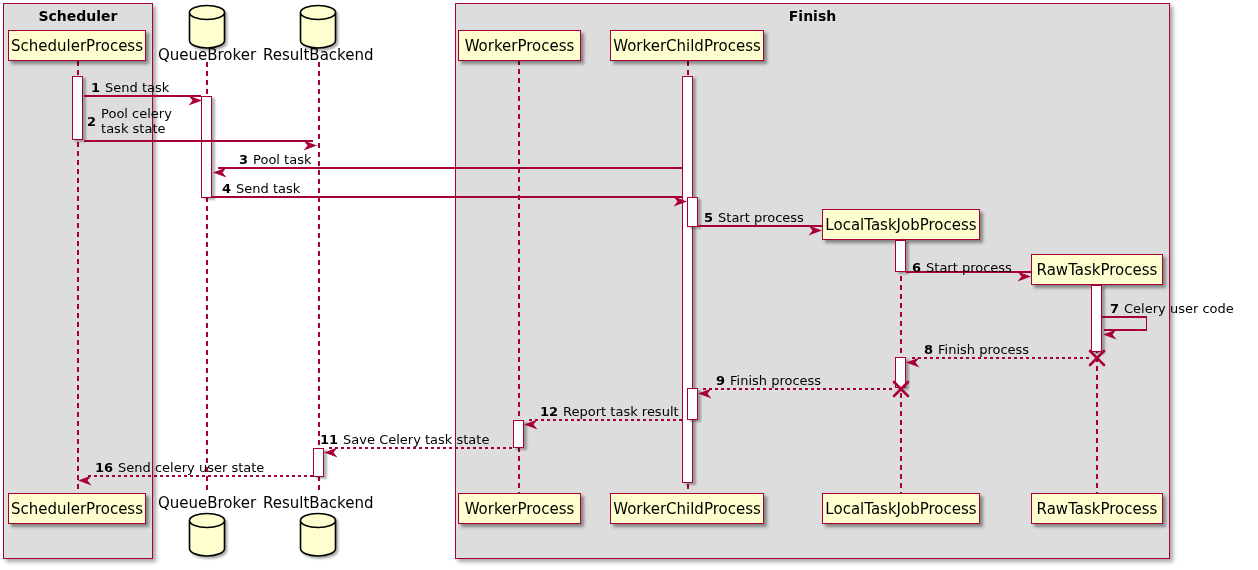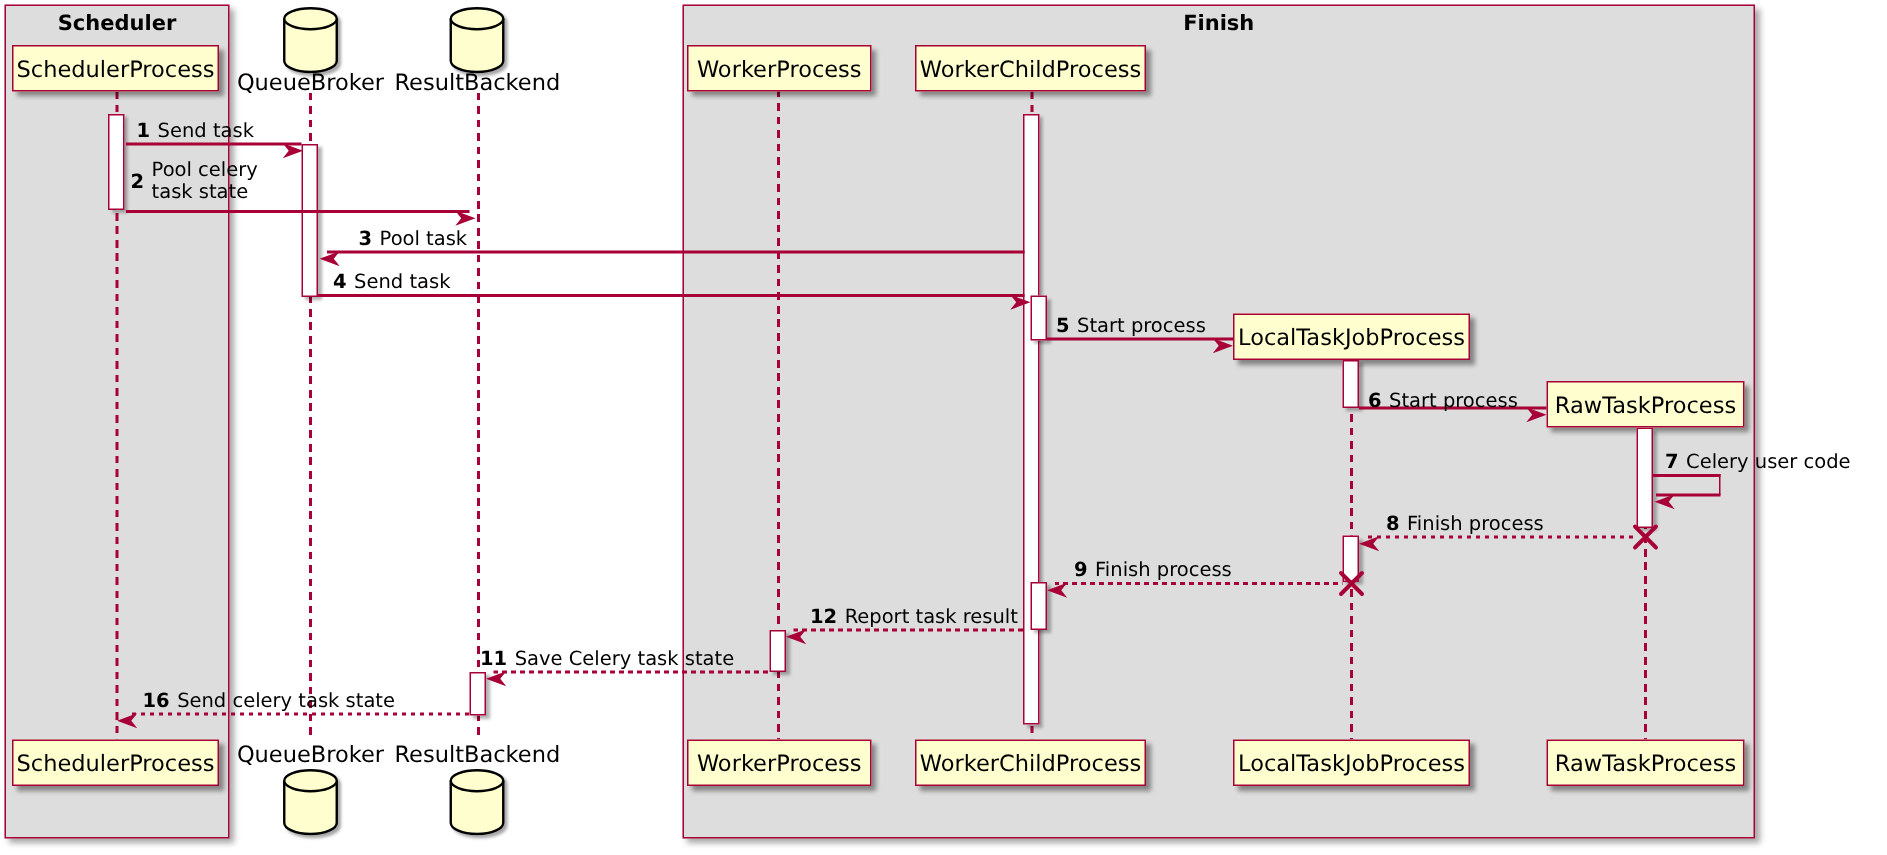--- a/index.html
+++ b/index.html
@@ -255,21 +255,21 @@
   </div>
 
   <div>
     <div class="hline-dotted" style="left:88px;top:475px;width:225px;"></div>
     <div class="arrow" style="left:78px;top:471px;">
       <svg width="14" height="11" viewBox="0 0 14 11">
           <path d="M0,5.5 L13.5,0.5 L9.5,5.5 L13.5,10.5 Z" fill="#a80036"></path>
         </svg>
     </div>
     <div class="mlabel" style="left:95px;top:460px;">
-      <span class="num">16</span><span>Send celery task state</span>
+      <span class="num">16</span><span>Send celery user state</span>
     </div>
   </div>
 
   <div class="xmark" style="left:1088px;top:349px;">
     <svg width="18" height="18" viewBox="0 0 18 18">
         <path d="M2,2 L16,16 M16,2 L2,16" stroke="#a80036" stroke-width="2.6" stroke-linecap="round" fill="none"></path>
       </svg>
   </div>
   <div class="xmark" style="left:892px;top:380px;">
     <svg width="18" height="18" viewBox="0 0 18 18">

